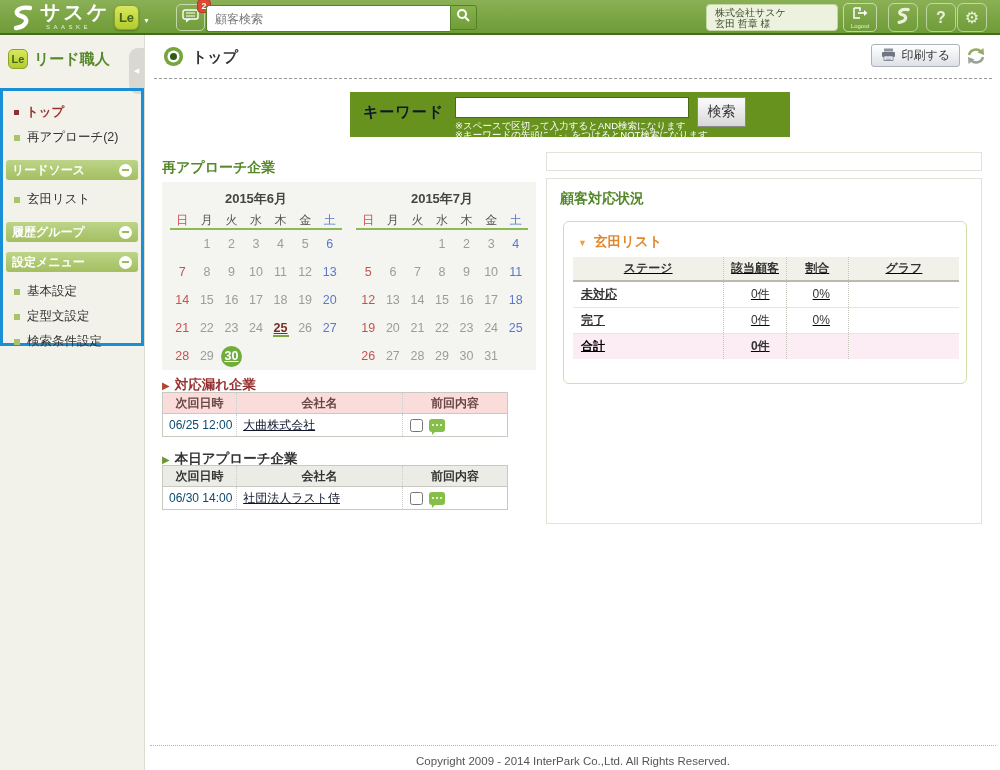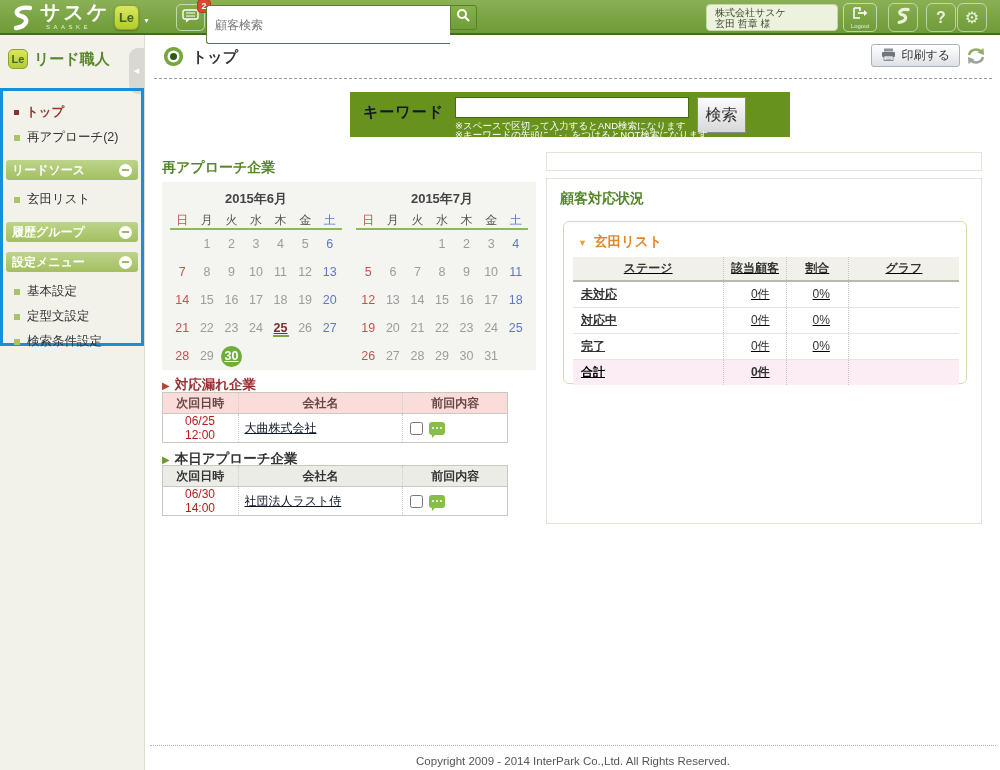--- a/index.html
+++ b/index.html
@@ -18,21 +18,21 @@
     background:linear-gradient(#d9e75e,#b2cc2d); border:1px solid #8ea32b; border-radius:6px;
     color:#44641a; font-weight:bold; font-size:13px; display:flex; align-items:center; justify-content:center;
     box-shadow:0 1px 2px rgba(0,0,0,.25); cursor:pointer; }
   .le-caret { position:absolute; left:143px; top:17px; color:#fff; font-size:7px; cursor:pointer; }
   .chat-btn { position:absolute; left:176px; top:4px; width:29px; height:27px;
     border:1px solid rgba(255,255,255,.55); border-radius:5px; cursor:pointer;
     display:flex; align-items:center; justify-content:center; }
   .chat-badge { position:absolute; top:-6px; right:-7px; min-width:14px; height:14px; background:#dd4733;
     border-radius:4px; color:#fff; font-size:9px; font-weight:bold; text-align:center; line-height:13px;
     padding:0 2px; border:1px solid #b53a28; }
-  .top-search-input { position:absolute; left:206px; top:5px; width:244px; height:39px;
+  .top-search-input { position:absolute; left:206px; top:5px; width:244px; height:27px;
     border:1px solid #55812a; border-right:none; border-radius:3px 0 0 3px; padding:0 8px; font-size:12px; color:#333; }
   .top-search-btn { position:absolute; left:450px; top:5px; width:27px; height:25px;
     background:linear-gradient(#86b14b,#6f9d38); border:1px solid #55812a; border-radius:0 3px 3px 0;
     cursor:pointer; display:flex; align-items:center; justify-content:center; }
   .account-box { position:absolute; left:706px; top:4px; width:132px; height:27px; background:#ecf2dd;
     border:1px solid #c6d6a4; border-radius:4px; padding:2px 8px; font-size:10px; color:#3c4a2a; line-height:11px; }
   .logout-btn { position:absolute; left:843px; top:3px; width:34px; height:29px;
     border:1px solid rgba(255,255,255,.55); border-radius:5px; text-align:center; cursor:pointer; padding-top:2px; }
   .logout-label { font-size:6px; display:block; margin-top:-1px; color:#e7f0d8; }
   .hbtn { position:absolute; top:3px; width:30px; height:29px; border:1px solid rgba(255,255,255,.5);
@@ -73,22 +73,22 @@
   .page-title { position:absolute; left:38px; top:13px; font-size:15px; font-weight:bold; color:#333; }
   .print-btn { position:absolute; right:32px; top:9px; height:23px; padding:0 9px;
     background:linear-gradient(#ffffff,#dde1e6); border:1px solid #aab2bc; border-radius:3px;
     font-size:12px; color:#333; display:flex; align-items:center; gap:5px; cursor:pointer; }
   .refresh-btn { position:absolute; right:5px; top:10px; width:22px; height:22px; cursor:pointer; }
 
   .keyword-box { position:absolute; left:204px; top:57px; width:440px; height:45px; background:#67921e; }
   .kw-label { position:absolute; left:13px; top:11px; color:#0f172a; font-weight:bold; font-size:15px; letter-spacing:1px; }
   .kw-input { position:absolute; left:105px; top:5px; width:234px; height:21px; border:1px solid #4a6b14;
     padding:0 5px; font-size:12px; }
-  .kw-btn { position:absolute; left:347px; top:5px; width:49px; height:36px;
-    background:linear-gradient(#fcfcfc,#d8d8d8); border:1px solid #8a8a8a; font-size:16px; color:#333; cursor:pointer; }
+  .kw-btn { position:absolute; left:347px; top:5px; width:49px; height:30px;
+    background:linear-gradient(#fcfcfc,#d8d8d8); border:1px solid #8a8a8a; font-size:14px; color:#333; cursor:pointer; }
   .kw-notes { position:absolute; left:105px; top:29px; color:#fff; font-size:9.5px; line-height:9px; }
 
   .section-title-green { position:absolute; left:16px; top:124px; color:#55882a; font-weight:bold; font-size:14px; }
 
   .calendar-box { position:absolute; left:16px; top:147px; width:374px; height:188px; background:#f4f4f1; }
   .cal-month { position:absolute; top:6px; width:172px; }
   .cal-title { text-align:center; font-weight:bold; font-size:13px; color:#444; height:22px; line-height:22px; }
   .cal-grid { display:grid; grid-template-columns:repeat(7,1fr); }
   .cal-dow { font-size:12px; color:#555; text-align:center; height:20px; line-height:20px;
     border-bottom:2px solid #8cba55; }
@@ -107,21 +107,21 @@
 
   .app-table { position:absolute; left:16px; width:346px; border-collapse:collapse; background:#fff;
     font-size:12px; border:1px solid #c9c9c2; }
   #missed-table { top:357px; } #today-table { top:430px; }
   .app-table th { height:21px; font-weight:bold; font-size:12px; text-align:center; }
   .app-table th + th, .app-table td + td { border-left:1px dotted #ccc; }
   .app-table thead tr { border-bottom:1px solid #c9c9c2; }
   .missed th { background:#fadcdb; color:#6a4545; }
   .today th { background:#ececE7; color:#333; }
   .app-table td { height:23px; }
-  .dt-cell { padding-left:22px; color:#b91c1c; }
+  .dt-cell { padding-left:6px; color:#0c4a6e; }
   .co-cell { padding-left:6px; }
   .company-link { color:#0f172a; text-decoration:underline; cursor:pointer; }
   .prev-cell { padding-left:7px; }
   .row-checkbox { width:13px; height:13px; vertical-align:middle; cursor:pointer; }
   .comment-icon { display:inline-block; width:16px; height:13px; background:#85bf4a; border-radius:3px;
     position:relative; margin-left:6px; vertical-align:middle; cursor:pointer; }
   .comment-icon::after { content:""; position:absolute; left:3px; top:5px; width:2px; height:2px;
     border-radius:50%; background:#fff; box-shadow:4px 0 0 #fff, 8px 0 0 #fff; }
   .comment-icon::before { content:""; position:absolute; left:3px; bottom:-3px;
     border-left:4px solid #85bf4a; border-bottom:4px solid transparent; }
@@ -488,26 +488,20 @@
               </tr>
             </thead>
             <tbody>
               <tr>
                 <td class="stage-cell"><a class="stage-link">未対応</a></td>
                 <td class="count-cell">0件</td>
                 <td class="ratio-cell">0%</td>
                 <td class="graph-cell"></td>
               </tr>
               <tr>
-                <td class="stage-cell"><a class="stage-link">対応中</a></td>
-                <td class="count-cell">0件</td>
-                <td class="ratio-cell">0%</td>
-                <td class="graph-cell"></td>
-              </tr>
-              <tr>
                 <td class="stage-cell"><a class="stage-link">完了</a></td>
                 <td class="count-cell">0件</td>
                 <td class="ratio-cell">0%</td>
                 <td class="graph-cell"></td>
               </tr>
               <tr class="total-row">
                 <td class="stage-cell">合計</td>
                 <td class="count-cell">0件</td>
                 <td class="ratio-cell"></td>
                 <td class="graph-cell"></td>

